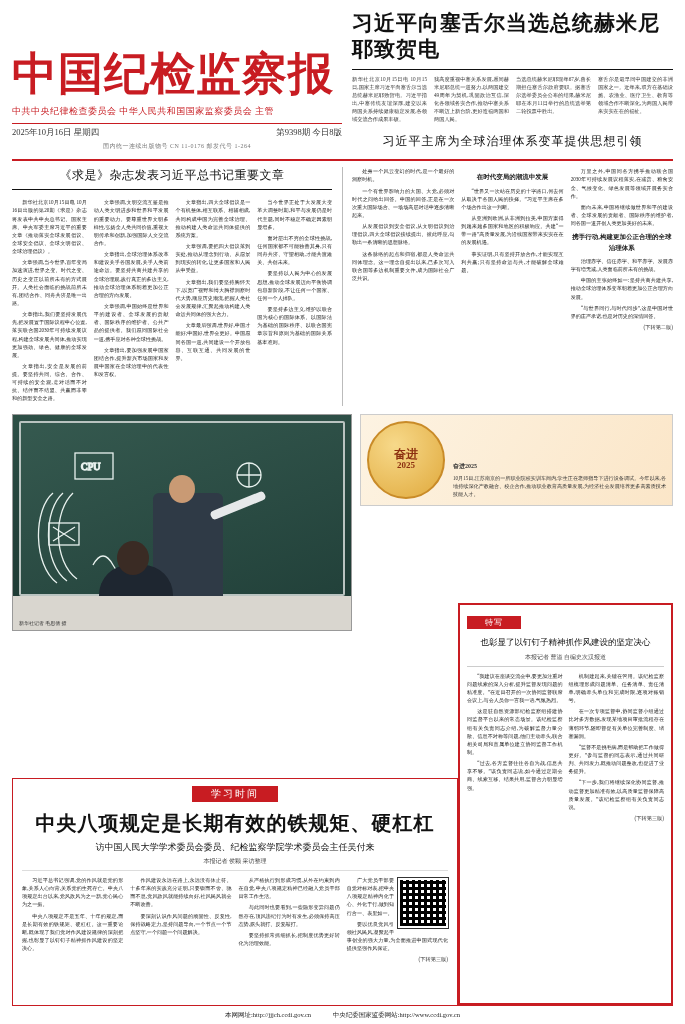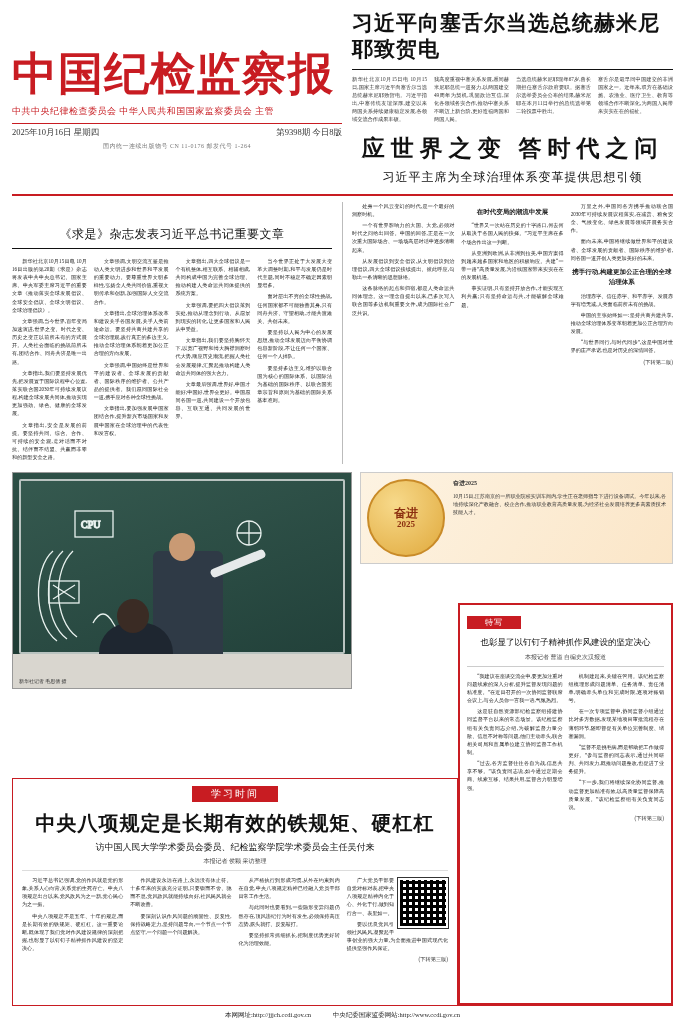--- a/index.html
+++ b/index.html
@@ -35,21 +35,21 @@
   .mini-cols{display:flex;gap:7px;font-size:5.2px;line-height:1.55;color:#333;text-align:justify;}
   .mini-cols>div{flex:1;}
   .hl2{margin-top:10px;text-align:center;}
   .hl2 .big{font-size:23px;font-weight:bold;letter-spacing:6px;}
   .hl2 .small{font-size:12px;margin-top:5px;letter-spacing:1px;}
 
   .thickrule{height:2px;background:#c81c22;margin:8px 0 6px;}
 
   
   .deck{display:flex;}
-  .deck-left{width:330px;padding-right:10px;box-sizing:border-box;margin-top:24px;}
+  .deck-left{width:330px;padding-right:10px;box-sizing:border-box;}
   .kicker{font-size:12px;text-align:center;letter-spacing:.5px;}
   .kicker-line{height:1px;background:#111;margin:5px 0 7px;}
   .red-head{
     color:#c81c22;font-size:21.5px;font-weight:bold;line-height:1.35;letter-spacing:1px;
     text-align:center;
   }
   .deck-right{flex:1;border-left:1px solid #bbb;padding-left:9px;}
 
   
   .colwrap{display:flex;gap:7px;margin-top:8px;}
@@ -72,21 +72,21 @@
   .p1{left:140px;top:78px;width:70px;height:112px;background:#2f3a46;}
   .p1head{position:absolute;left:156px;top:60px;width:26px;height:28px;border-radius:50%;background:#c99a74;}
   .p2{left:86px;top:150px;width:74px;height:64px;background:#1e2630;border-radius:30px 30px 0 0;}
   .p2head{position:absolute;left:104px;top:126px;width:32px;height:34px;border-radius:50%;background:#3a2b24;}
   .arm{position:absolute;left:196px;top:86px;width:58px;height:9px;background:#e6e9ea;transform:rotate(-22deg);border-radius:4px;}
   .desk{position:absolute;left:0;right:0;bottom:0;height:34px;background:#d9d6cf;}
   .photo-cap{font-size:5px;color:#fff;position:absolute;left:6px;bottom:4px;}
 
   .midright{flex:1;}
   .promo{
-    height:92px;border:1px solid #ccc;display:flex;align-items:flex-start;gap:8px;padding:6px;box-sizing:border-box;
+    height:92px;border:1px solid #ccc;display:flex;align-items:flex-end;gap:8px;padding:6px;box-sizing:border-box;
     background:linear-gradient(120deg,#fdf3e2,#fbe6c8);
   }
   .promo-badge{
     width:74px;height:74px;border-radius:50%;
     background:radial-gradient(circle at 35% 30%,#f7d98a,#e0a93c);
     color:#8c2f10;font-weight:bold;font-size:12px;display:flex;flex-direction:column;
     align-items:center;justify-content:center;line-height:1.1;text-align:center;
     border:2px solid #c98b28;
   }
   .promo-badge .yr{font-size:9px;}
@@ -153,21 +153,20 @@
     <div class="mh-right">
       <div class="hl1">习近平向塞舌尔当选总统赫米尼耶致贺电</div>
       <div class="hl1-sub"></div>
       <div class="mini-cols">
         <div>新华社北京10月15日电 10月15日,国家主席习近平向塞舌尔当选总统赫米尼耶致贺电。习近平指出,中塞传统友谊深厚,建交以来两国关系持续健康稳定发展,各领域交流合作成果丰硕。</div>
         <div>我高度重视中塞关系发展,愿同赫米尼耶总统一道努力,以两国建交49周年为契机,巩固政治互信,深化各领域务实合作,推动中塞关系不断迈上新台阶,更好造福两国和两国人民。</div>
         <div>当选总统赫米尼耶现年67岁,曾长期担任塞舌尔政府要职。据塞舌尔选举委员会公布的结果,赫米尼耶在本月11日举行的总统选举第二轮投票中胜出。</div>
         <div>塞舌尔是最早同中国建交的非洲国家之一。近年来,双方在基础设施、农渔业、医疗卫生、教育等领域合作不断深化,为两国人民带来实实在在的福祉。</div>
       </div>
       <div class="hl2">
-        <div class="big">应世界之变  答时代之问</div>
         <div class="small">习近平主席为全球治理体系变革提供思想引领</div>
       </div>
     </div>
   </div>
 
   <div class="thickrule"></div>
 
   <div class="deck">
     <div class="deck-left">
       <div class="kicker">《求是》杂志发表习近平总书记重要文章</div>

